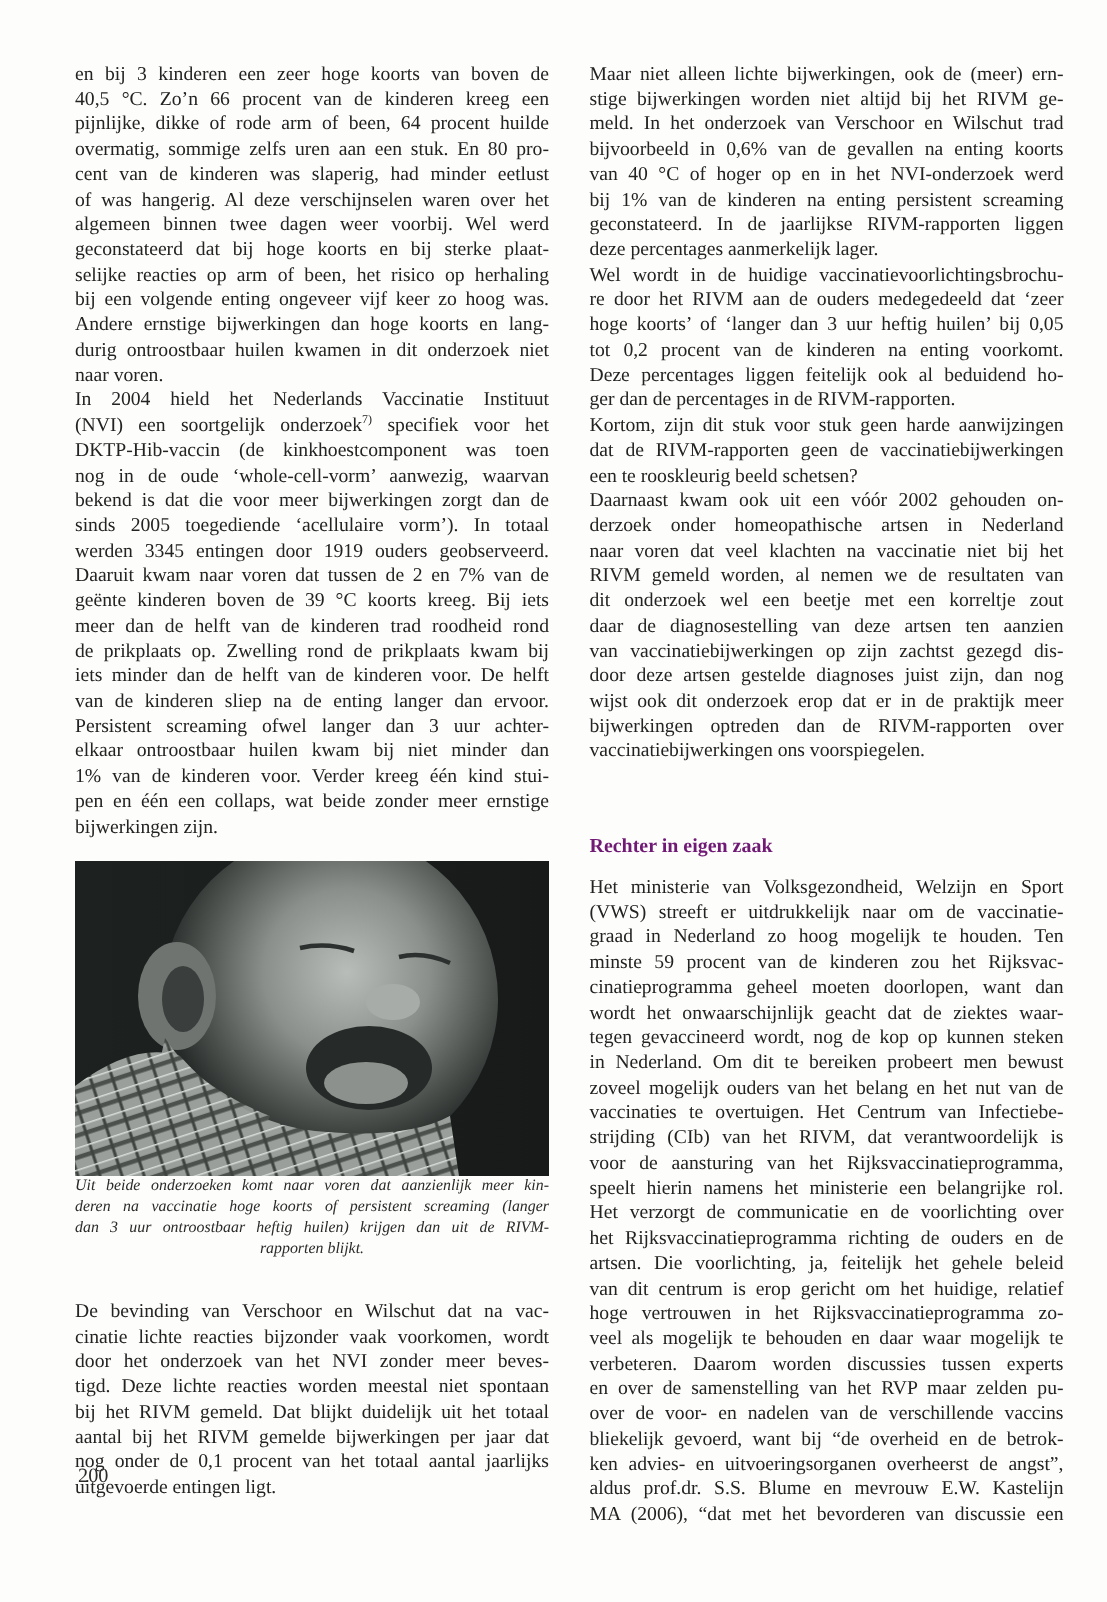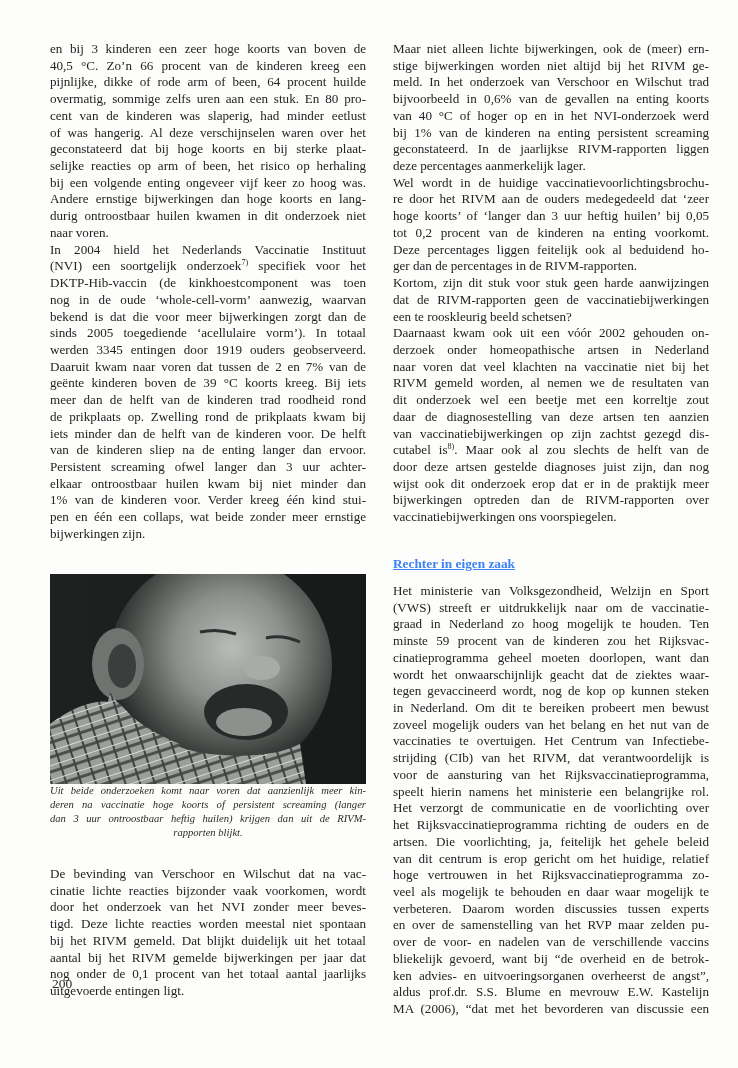--- a/index.html
+++ b/index.html
@@ -17,21 +17,21 @@
   .line {
     display: block; height: 16.72px; line-height: 16.72px;
     font-size: 13.1px; white-space: nowrap;
     text-align: justify; text-align-last: justify;
     letter-spacing: 0;
   }
   .line.last { text-align-last: left; }
   .line sup { font-size: 8px; line-height: 0; vertical-align: 5px; }
   .heading {
     position: absolute; left: 0; font-weight: bold; font-size: 13.3px;
-    line-height: 16px; white-space: nowrap; color: #3b82f6; text-decoration: underline;
+    line-height: 16px; white-space: nowrap; color: #701a75;
   }
   .photo {
     position: absolute; left: 50px; top: 574px; width: 316px; height: 210px;
     background: #1c201e; overflow: hidden;
   }
   .photo svg { display: block; width: 100%; height: 100%; }
   .caption { position: absolute; left: 50px; top: 784px; width: 316px; }
   .cap-line {
     display: block; height: 13.9px; line-height: 13.9px;
     font-size: 10.6px; font-style: italic; white-space: nowrap;
@@ -46,20 +46,21 @@
 <div class="page">
 
   <div class="col col-left" style="top:0;">
     <div class="block" style="top:41px;">
       <span class="line">en bij 3 kinderen een zeer hoge koorts van boven de</span>
       <span class="line">40,5 °C. Zo’n 66 procent van de kinderen kreeg een</span>
       <span class="line">pijnlijke, dikke of rode arm of been, 64 procent huilde</span>
       <span class="line">overmatig, sommige zelfs uren aan een stuk. En 80 pro-</span>
       <span class="line">cent van de kinderen was slaperig, had minder eetlust</span>
       <span class="line">of was hangerig. Al deze verschijnselen waren over het</span>
+      <span class="line">algemeen binnen twee dagen weer voorbij. Wel werd</span>
       <span class="line">geconstateerd dat bij hoge koorts en bij sterke plaat-</span>
       <span class="line">selijke reacties op arm of been, het risico op herhaling</span>
       <span class="line">bij een volgende enting ongeveer vijf keer zo hoog was.</span>
       <span class="line">Andere ernstige bijwerkingen dan hoge koorts en lang-</span>
       <span class="line">durig ontroostbaar huilen kwamen in dit onderzoek niet</span>
       <span class="line last">naar voren.</span>
 
       <span class="line">In 2004 hield het Nederlands Vaccinatie Instituut</span>
       <span class="line"><span>(NVI) een soortgelijk onderzoek</span><sup>7)</sup><span> specifiek voor het</span></span>
       <span class="line">DKTP-Hib-vaccin (de kinkhoestcomponent was toen</span>
@@ -163,21 +164,20 @@
       <span class="line">dat de RIVM-rapporten geen de vaccinatiebijwerkingen</span>
       <span class="line last">een te rooskleurig beeld schetsen?</span>
 
       <span class="line">Daarnaast kwam ook uit een vóór 2002 gehouden on-</span>
       <span class="line">derzoek onder homeopathische artsen in Nederland</span>
       <span class="line">naar voren dat veel klachten na vaccinatie niet bij het</span>
       <span class="line">RIVM gemeld worden, al nemen we de resultaten van</span>
       <span class="line">dit onderzoek wel een beetje met een korreltje zout</span>
       <span class="line">daar de diagnosestelling van deze artsen ten aanzien</span>
       <span class="line">van vaccinatiebijwerkingen op zijn zachtst gezegd dis-</span>
-      <span class="line"><span>cutabel is</span><sup>8)</sup><span>. Maar ook al zou slechts de helft van de</span></span>
       <span class="line">door deze artsen gestelde diagnoses juist zijn, dan nog</span>
       <span class="line">wijst ook dit onderzoek erop dat er in de praktijk meer</span>
       <span class="line">bijwerkingen optreden dan de RIVM-rapporten over</span>
       <span class="line last">vaccinatiebijwerkingen ons voorspiegelen.</span>
     </div>
 
     <div class="heading" style="top:556px;">Rechter in eigen zaak</div>
 
     <div class="block" style="top:583px;">
       <span class="line">Het ministerie van Volksgezondheid, Welzijn en Sport</span>

